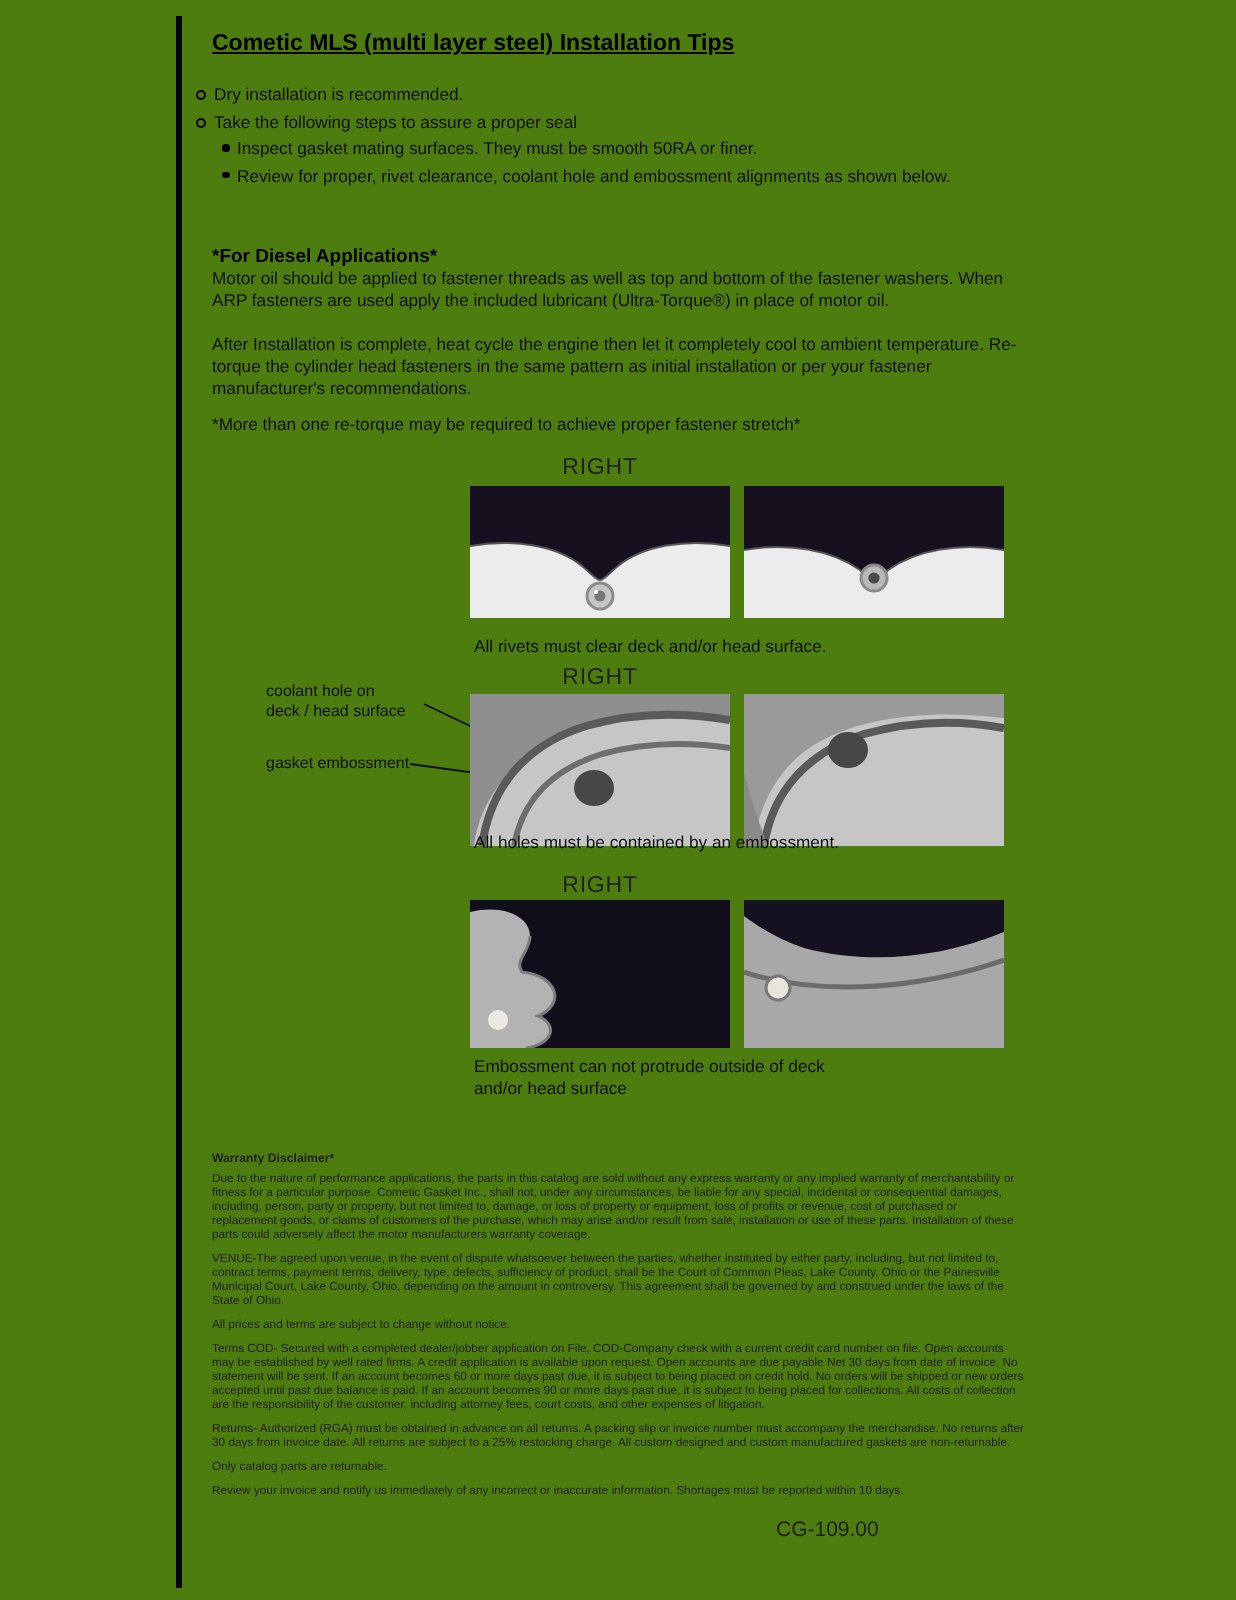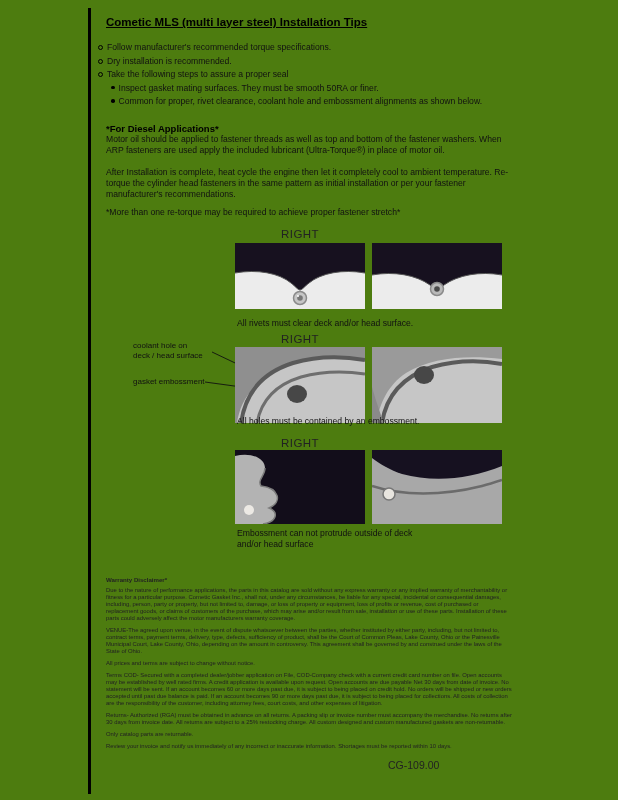--- a/index.html
+++ b/index.html
@@ -41,37 +41,33 @@
 
 <div class="page">
 
   <div class="vrule"></div>
 
   <div class="title">Cometic MLS (multi layer steel) Installation Tips</div>
 
   <div class="tips">
     <div class="trow">
       <span class="b-circle"></span>
-      <span>Follow manufacturer's recommended torque specifications.</span>
-    </div>
-    <div class="trow">
-      <span class="b-circle"></span>
       <span>Dry installation is recommended.</span>
     </div>
     <div class="trow">
       <span class="b-circle"></span>
       <span>Take the following steps to assure a proper seal</span>
     </div>
     <div class="trow sub">
       <span class="b-dot"></span>
       <span>Inspect gasket mating surfaces.  They must be smooth 50RA or finer.</span>
     </div>
     <div class="trow sub">
       <span class="b-dot"></span>
-      <span>Common for proper, rivet clearance, coolant hole and embossment alignments as shown below.</span>
+      <span>Review for proper, rivet clearance, coolant hole and embossment alignments as shown below.</span>
     </div>
   </div>
 
   <div class="h-diesel">*For Diesel Applications*</div>
   <div class="para p1">Motor oil should be applied to fastener threads as well as top and bottom of the fastener washers. When ARP fasteners are used apply the included lubricant (Ultra-Torque®) in place of motor oil.</div>
   <div class="para p2">After Installation is complete, heat cycle the engine then let it completely cool to ambient temperature. Re-torque the cylinder head fasteners in the same pattern as initial installation or per your fastener manufacturer's recommendations.</div>
   <div class="para pnote">*More than one re-torque may be required to achieve proper fastener stretch*</div>
 
   <div class="dlabel lab-l row1lab">RIGHT</div>
   <div class="dlabel lab-r row1lab">WRONG</div>

